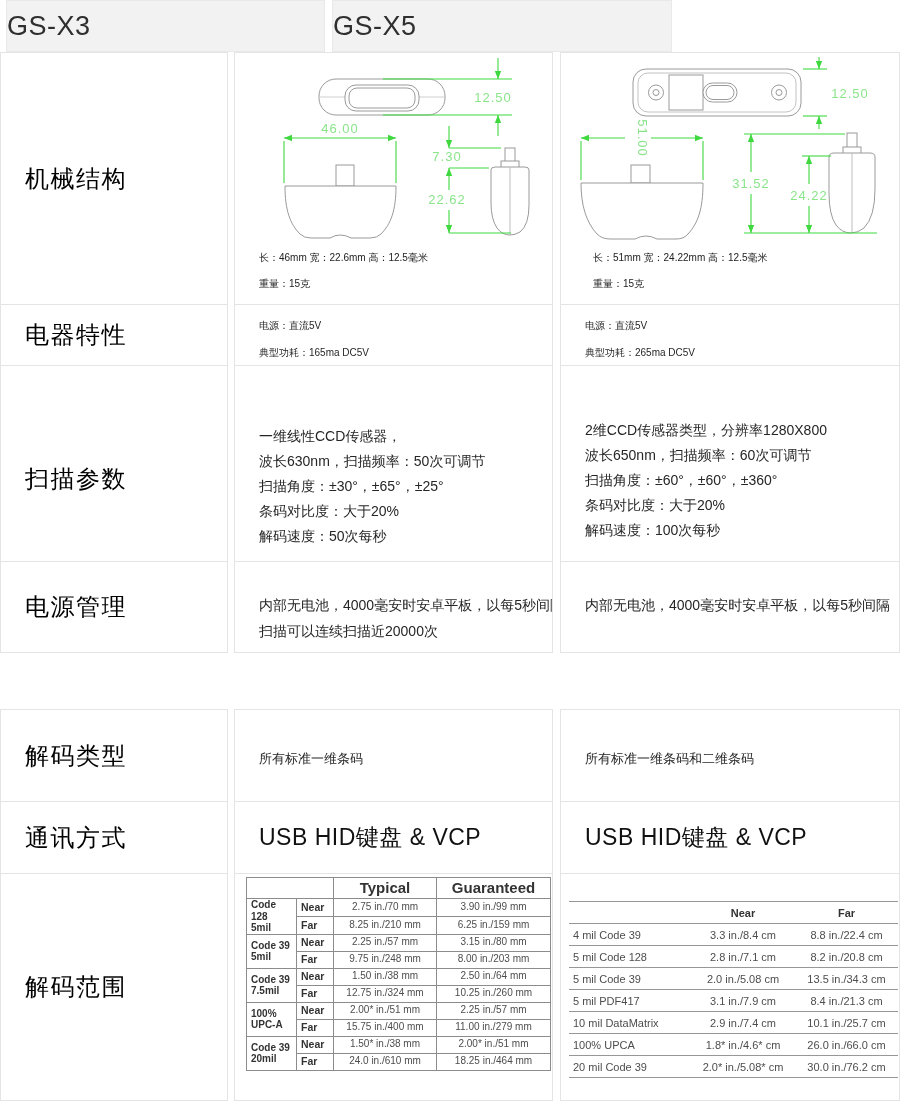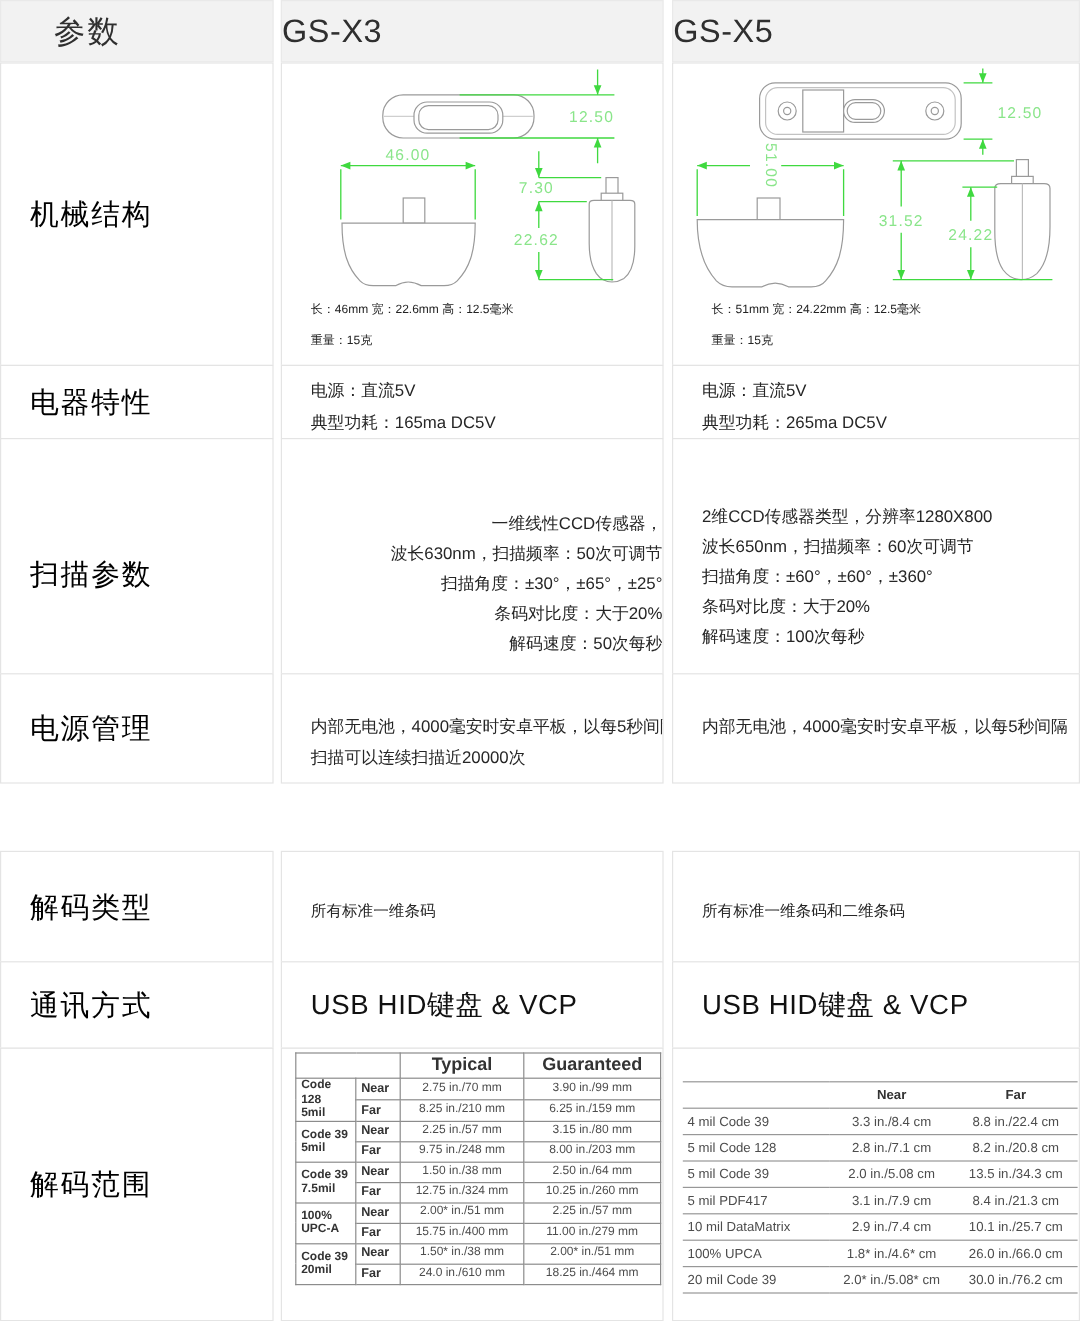--- a/index.html
+++ b/index.html
@@ -17,24 +17,24 @@
   .g2{width:7px;background:#fff;}
   .c3{width:340px;}
   
   .hcell{background:#f2f2f2;border-color:#e9e9e9;display:flex;align-items:center;color:#2f2f2f;}
   .hcell.c1{font-size:26px;padding-left:44px;letter-spacing:2px;}
   .hcell.c2,.hcell.c3{font-size:27px;justify-content:flex-start;letter-spacing:0.5px;}
   
   .lcell{display:flex;align-items:center;padding-left:24px;font-size:24px;color:#000000;letter-spacing:1.5px;text-align:center;}
   
   .spec{padding-left:24px;}
-  .elec .line{line-height:27px;font-size:14px;white-space:nowrap;}
+  .elec .line{line-height:27px;font-size:10px;white-space:nowrap;}
   .elec{padding-top:7px;}
   .scan .line{line-height:25px;font-size:14px;white-space:nowrap;}
-  .scan3{padding-top:58px;text-align:right;}
+  .scan3{padding-top:58px;}
   .scan5{padding-top:52px;}
   .pwr{padding-top:30px;}
   .pwr .line{line-height:26px;font-size:14px;white-space:nowrap;}
   .dtype{padding-top:40px;font-size:13px;}
   .commv{padding-top:20px;font-size:23px;color:#111;letter-spacing:0.5px;}
   
   .cap{position:absolute;font-size:10px;color:#222;white-space:nowrap;}
   .cap1{top:198px;}
   .cap2{top:224px;}
   .c2 .cap{left:24px;}
@@ -52,23 +52,20 @@
   .rtable5 th,.rtable5 td{border-bottom:1px solid #979797;font-size:11px;height:21px;padding:0 4px;text-align:center;white-space:nowrap;overflow:hidden;}
   .rtable5 th{font-weight:bold;color:#333;border-top:1px solid #979797;}
   .rtable5 td:first-child,.rtable5 th:first-child{text-align:left;}
 </style>
 </head>
 <body>
 
 <div class="sheet">
 
   <div class="row" style="top:0;height:52px">
-    <div class="cell c1 hcell">
-        <span>参数</span>
-      </div>
     <div class="g1"></div>
     <div class="cell c2 hcell">
         <span>GS-X3</span>
       </div>
     <div class="g2"></div>
     <div class="cell c3 hcell">
         <span>GS-X5</span>
       </div>
   </div>
 

